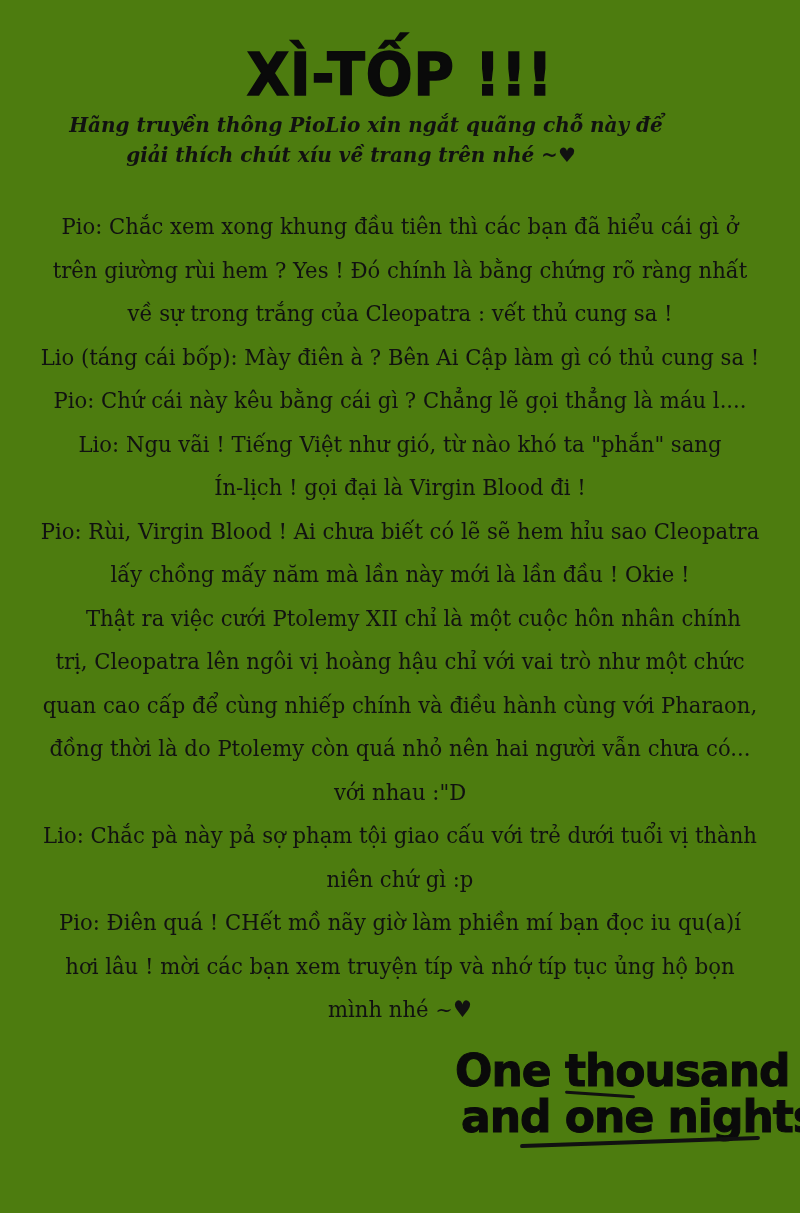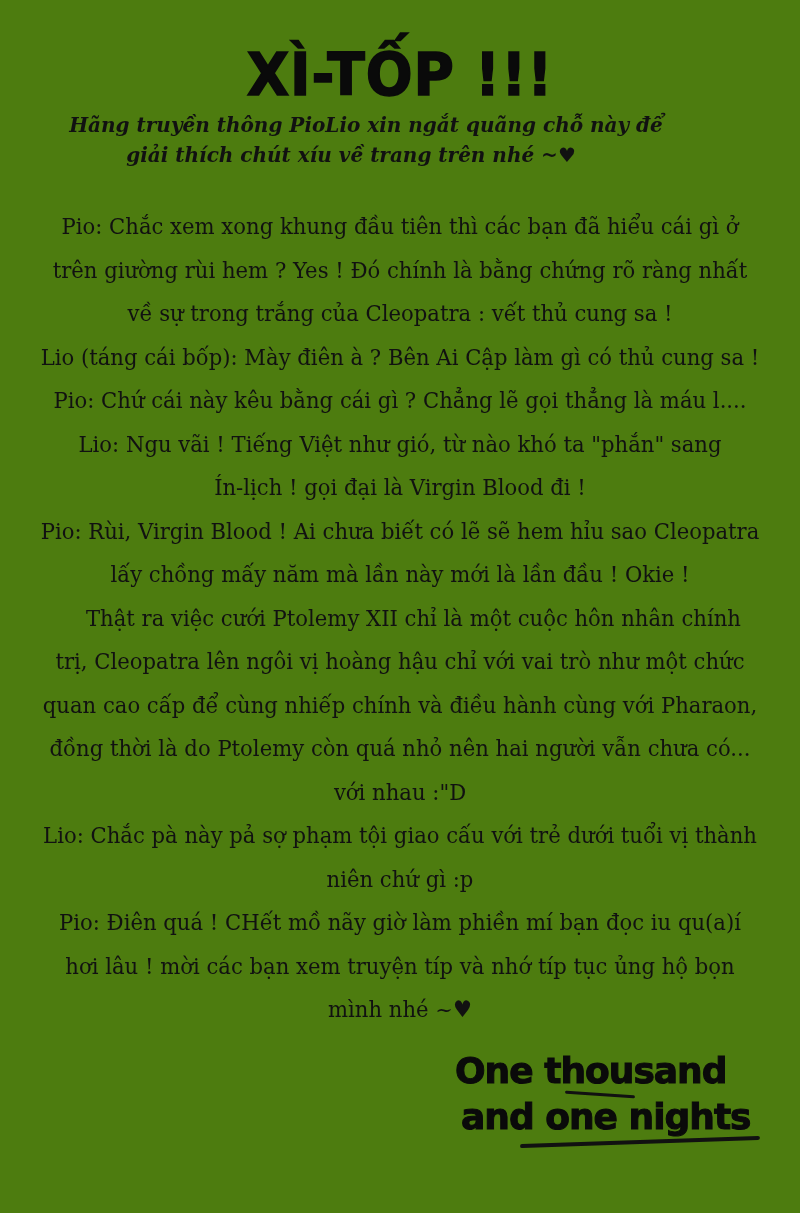--- a/index.html
+++ b/index.html
@@ -69,21 +69,21 @@
       text-align: center;
       height: 43.5px;
     }
     .logo {
       position: absolute;
       left: 455px;
       top: 1048px;
       width: 320px;
       font-family: "DejaVu Sans", sans-serif;
       font-weight: 900;
-      font-size: 36px;
+      font-size: 44px;
       line-height: 46px;
       color: #0a0a0a;
       -webkit-text-stroke: 1px #0a0a0a;
       letter-spacing: -1px;
     }
     .logo .row { display: block; white-space: nowrap; }
     .logo .row.r2 { padding-left: 6px; }
     .logo-underline {
       position: absolute;
       left: 520px;

